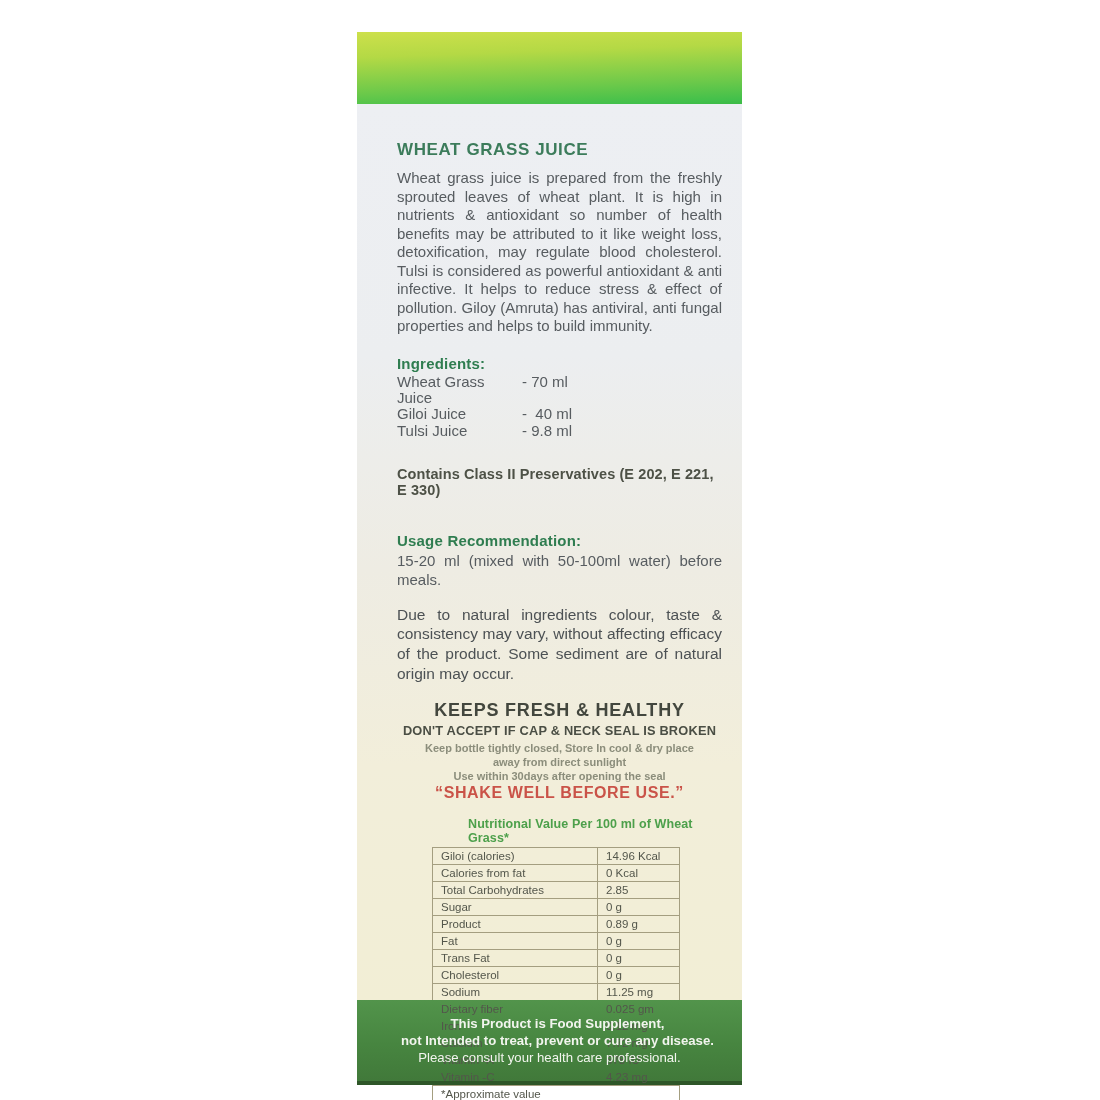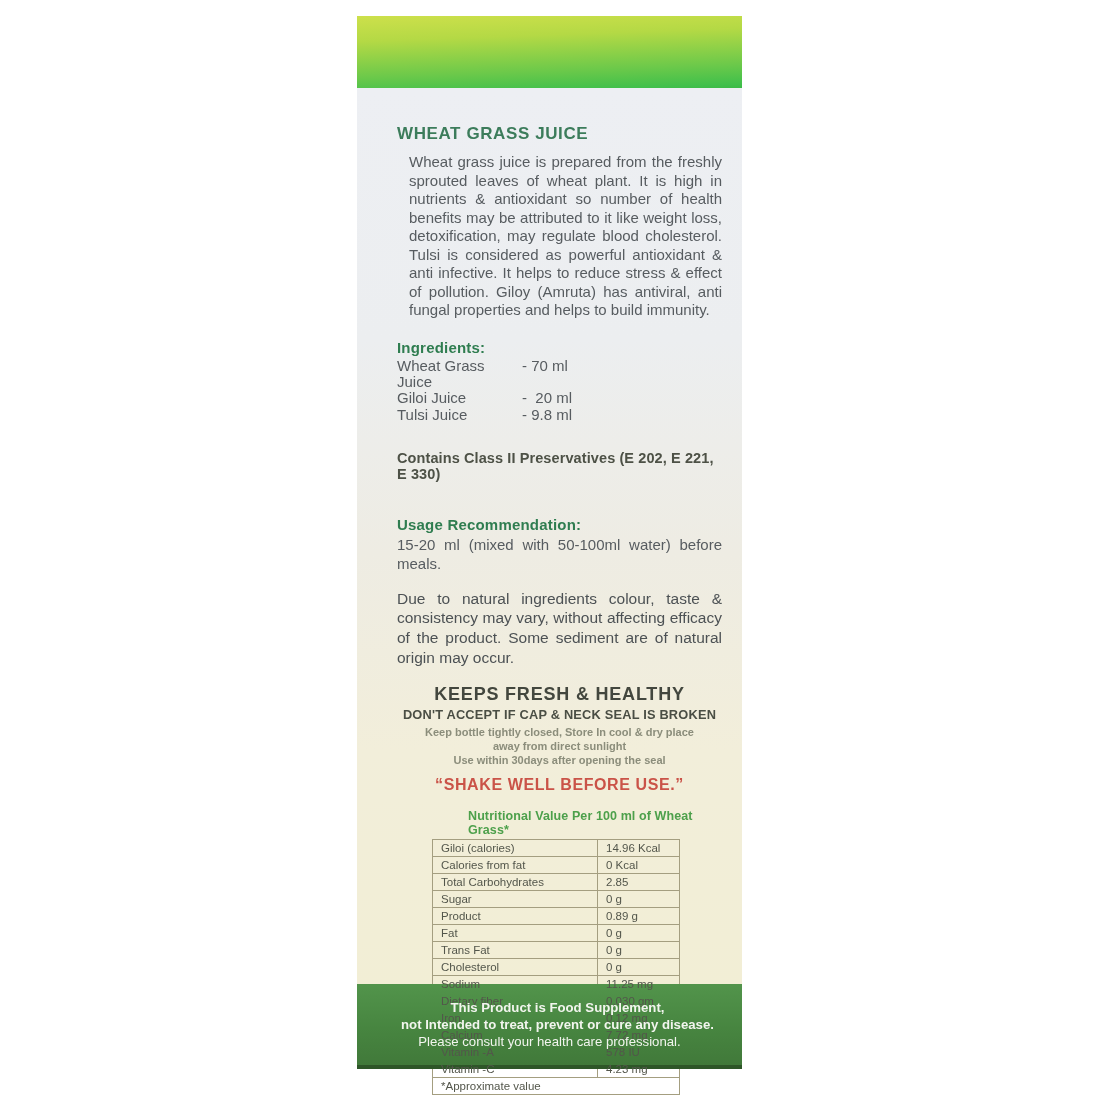--- a/index.html
+++ b/index.html
@@ -1,63 +1,63 @@
 <!DOCTYPE html>
 <html><head>
 <meta charset="utf-8">
 <style>
   html,body{margin:0;padding:0;}
   body{
     width:1100px;height:1100px;background:#ffffff;position:relative;
     font-family:"Liberation Sans", sans-serif;overflow:hidden;
   }
   .label{
-    position:absolute;left:357px;top:16px;width:385px;height:1053px;
+    position:absolute;left:357px;top:32px;width:385px;height:1053px;
     box-shadow:inset 4px 0 6px rgba(60,60,70,.12), inset -4px 0 6px rgba(60,60,70,.10);
   }
   .top-band{
     height:72px;
     background:linear-gradient(178deg,#cde04b 0%,#b4d945 30%,#6cc94a 72%,#41c04b 95%,#3bba46 100%);
   }
   .body-panel{
     height:896px;box-sizing:border-box;padding:36px 20px 0 40px;
     background:linear-gradient(180deg,#edeff3 0%,#ecEEf0 28%,#eeece3 52%,#f2eeda 74%,#f2eed5 100%);
     background:linear-gradient(180deg,#edeff3 0%,#eceef0 28%,#eeece3 52%,#f2eeda 74%,#f2eed5 100%);
   }
   .footer-band{
     height:85px;box-sizing:border-box;padding-top:15px;text-align:center;
     background:linear-gradient(180deg,#52944b 0%,#478540 55%,#41793a 100%);
     border-bottom:4px solid #2e5628;
   }
   .title{
     font-size:17px;font-weight:bold;color:#3c7c5b;letter-spacing:.6px;margin:0 0 9px 0;
   }
   .para{
-    font-size:15px;color:#575c60;line-height:1.235;text-align:justify;margin:0 0 19px 12px;
+    font-size:15px;color:#575c60;line-height:1.235;text-align:justify;margin:0 0 19px 0;
   }
   .sec-heading{
     font-size:15px;font-weight:bold;color:#2f7d50;margin:0 0 2px 0;letter-spacing:.2px;
   }
   .ing-row{display:flex;font-size:15px;color:#575c60;line-height:1.09;}
   .ing-name{width:125px;flex:none;}
   .ing-amt{white-space:pre;}
   .contains{
     font-size:14.5px;font-weight:600;color:#4d5146;margin-top:27px;letter-spacing:.1px;
   }
   .usage-head{margin-top:34px;}
   .usage-text{margin:3px 0 0 0;}
   .disclaimer{
     font-size:15.5px;font-weight:normal;color:#4c5154;line-height:1.27;text-align:justify;
   }
   .center-block{text-align:center;margin-top:17px;}
   .keeps{font-size:18px;font-weight:bold;color:#43473e;letter-spacing:.8px;}
   .dontaccept{font-size:12.8px;font-weight:bold;color:#4a4e44;letter-spacing:.2px;margin-top:2px;}
   .small-line{font-size:11px;font-weight:600;color:#8b8d7b;line-height:14px;}
   .small-line.first{margin-top:3px;}
-  .shake{font-size:16px;font-weight:bold;color:#ca5348;letter-spacing:.6px;margin-top:9px;}
+  .shake{font-size:16px;font-weight:bold;color:#ca5348;letter-spacing:.6px;margin-top:1px;}
   .nutri-title{
     font-size:12.5px;font-weight:bold;color:#4da04b;margin:15px 0 2px 46px;letter-spacing:.1px;padding-left:25px;
   }
   table.nutri{
     border-collapse:collapse;margin-left:35px;width:248px;
     font-size:11.5px;color:#53564b;
   }
   table.nutri td{
     border:1px solid #a49e80;padding:1.5px 8px;height:13px;
   }
@@ -79,21 +79,21 @@
     <p class="para">Wheat grass juice is prepared from the freshly sprouted leaves of wheat plant. It is high in nutrients &amp; antioxidant so number of health benefits may be attributed to it like weight loss, detoxification, may regulate blood cholesterol. Tulsi is considered as powerful antioxidant &amp; anti infective. It helps to reduce stress &amp; effect of pollution. Giloy (Amruta) has antiviral, anti fungal properties and helps to build immunity.</p>
 
     <div class="sec-heading">Ingredients:</div>
 
     <div class="ing-row">
       <span class="ing-name">Wheat Grass Juice</span>
       <span class="ing-amt">- 70 ml</span>
     </div>
     <div class="ing-row">
       <span class="ing-name">Giloi Juice</span>
-      <span class="ing-amt">-  20 ml</span>
+      <span class="ing-amt">-  40 ml</span>
     </div>
     <div class="ing-row">
       <span class="ing-name">Tulsi Juice</span>
       <span class="ing-amt">- 9.8 ml</span>
     </div>
 
     <div class="contains">Contains Class II Preservatives (E 202, E 221, E 330)</div>
 
     <div class="sec-heading usage-head">Usage Recommendation:</div>
     <p class="para usage-text">15-20 ml (mixed with 50-100ml water) before meals.</p>
@@ -144,21 +144,21 @@
           <tr>
             <td class="nt-label">Cholesterol</td>
             <td class="nt-value">0 g</td>
           </tr>
           <tr>
             <td class="nt-label">Sodium</td>
             <td class="nt-value">11.25 mg</td>
           </tr>
           <tr>
             <td class="nt-label">Dietary fiber</td>
-            <td class="nt-value">0.030 gm</td>
+            <td class="nt-value">0.025 gm</td>
           </tr>
           <tr>
             <td class="nt-label">Iron</td>
             <td class="nt-value">0.12 mg</td>
           </tr>
           <tr>
             <td class="nt-label">Calcium</td>
             <td class="nt-value">7.72 mg</td>
           </tr>
           <tr>

